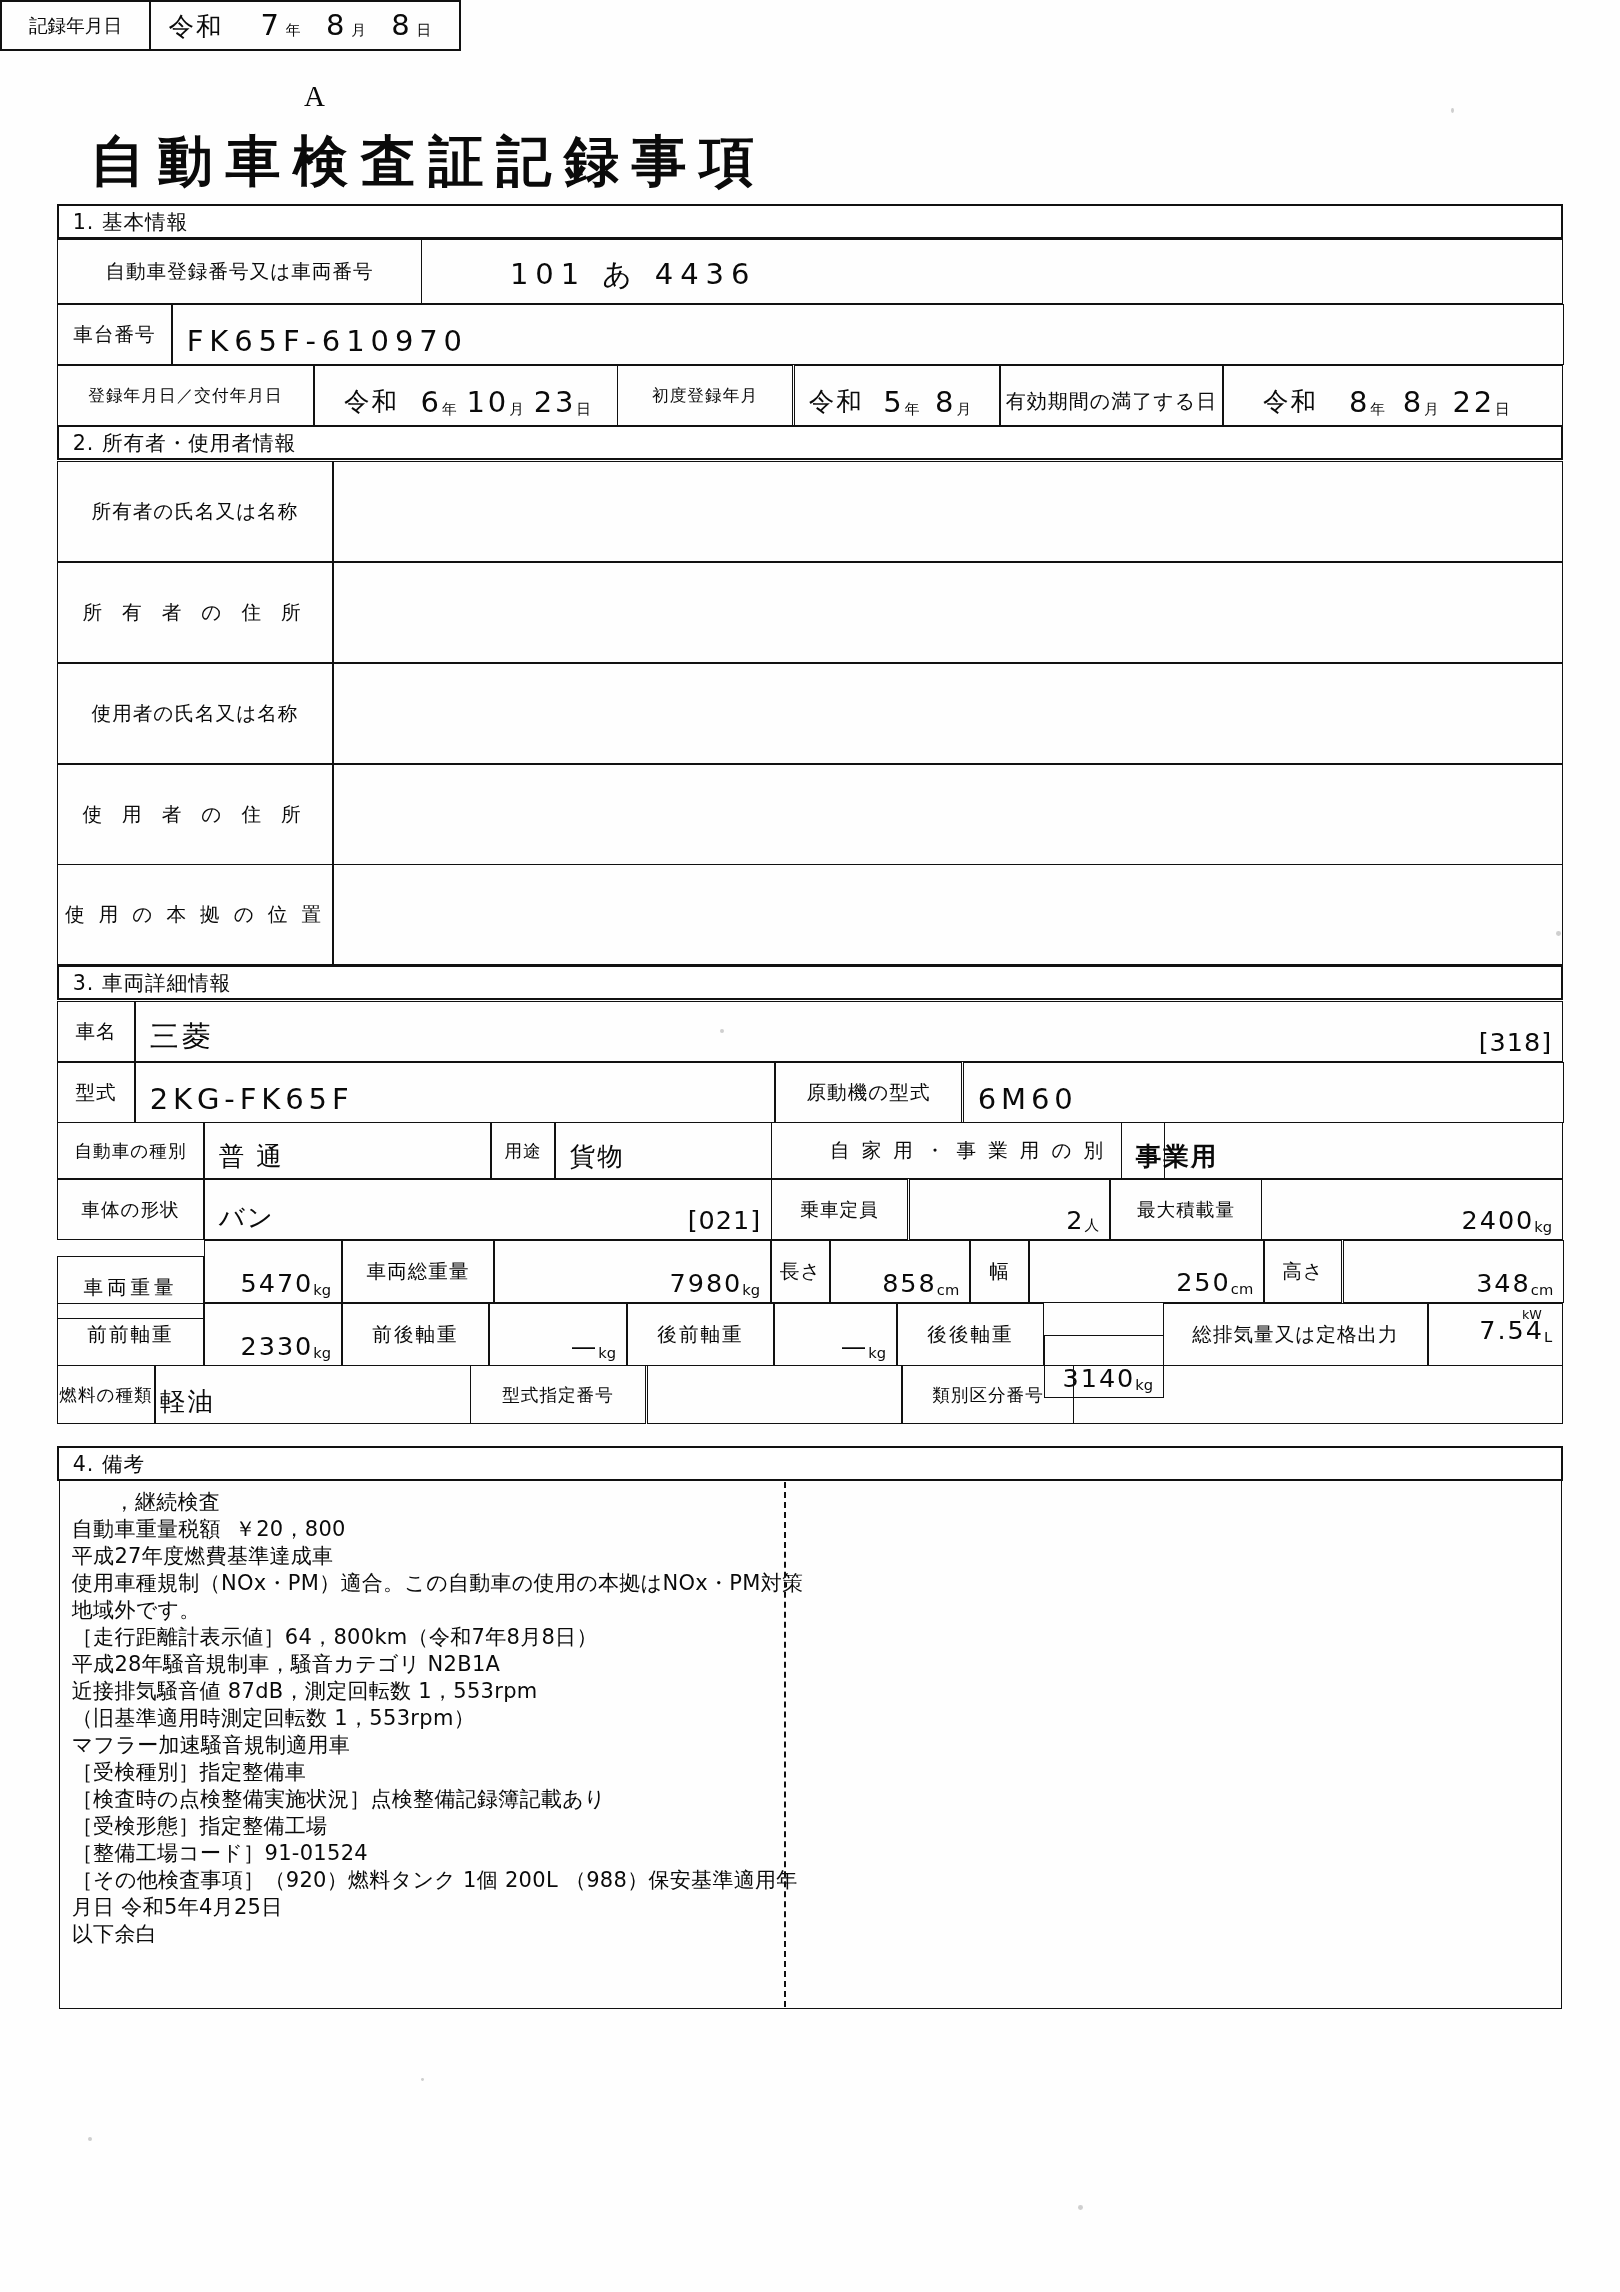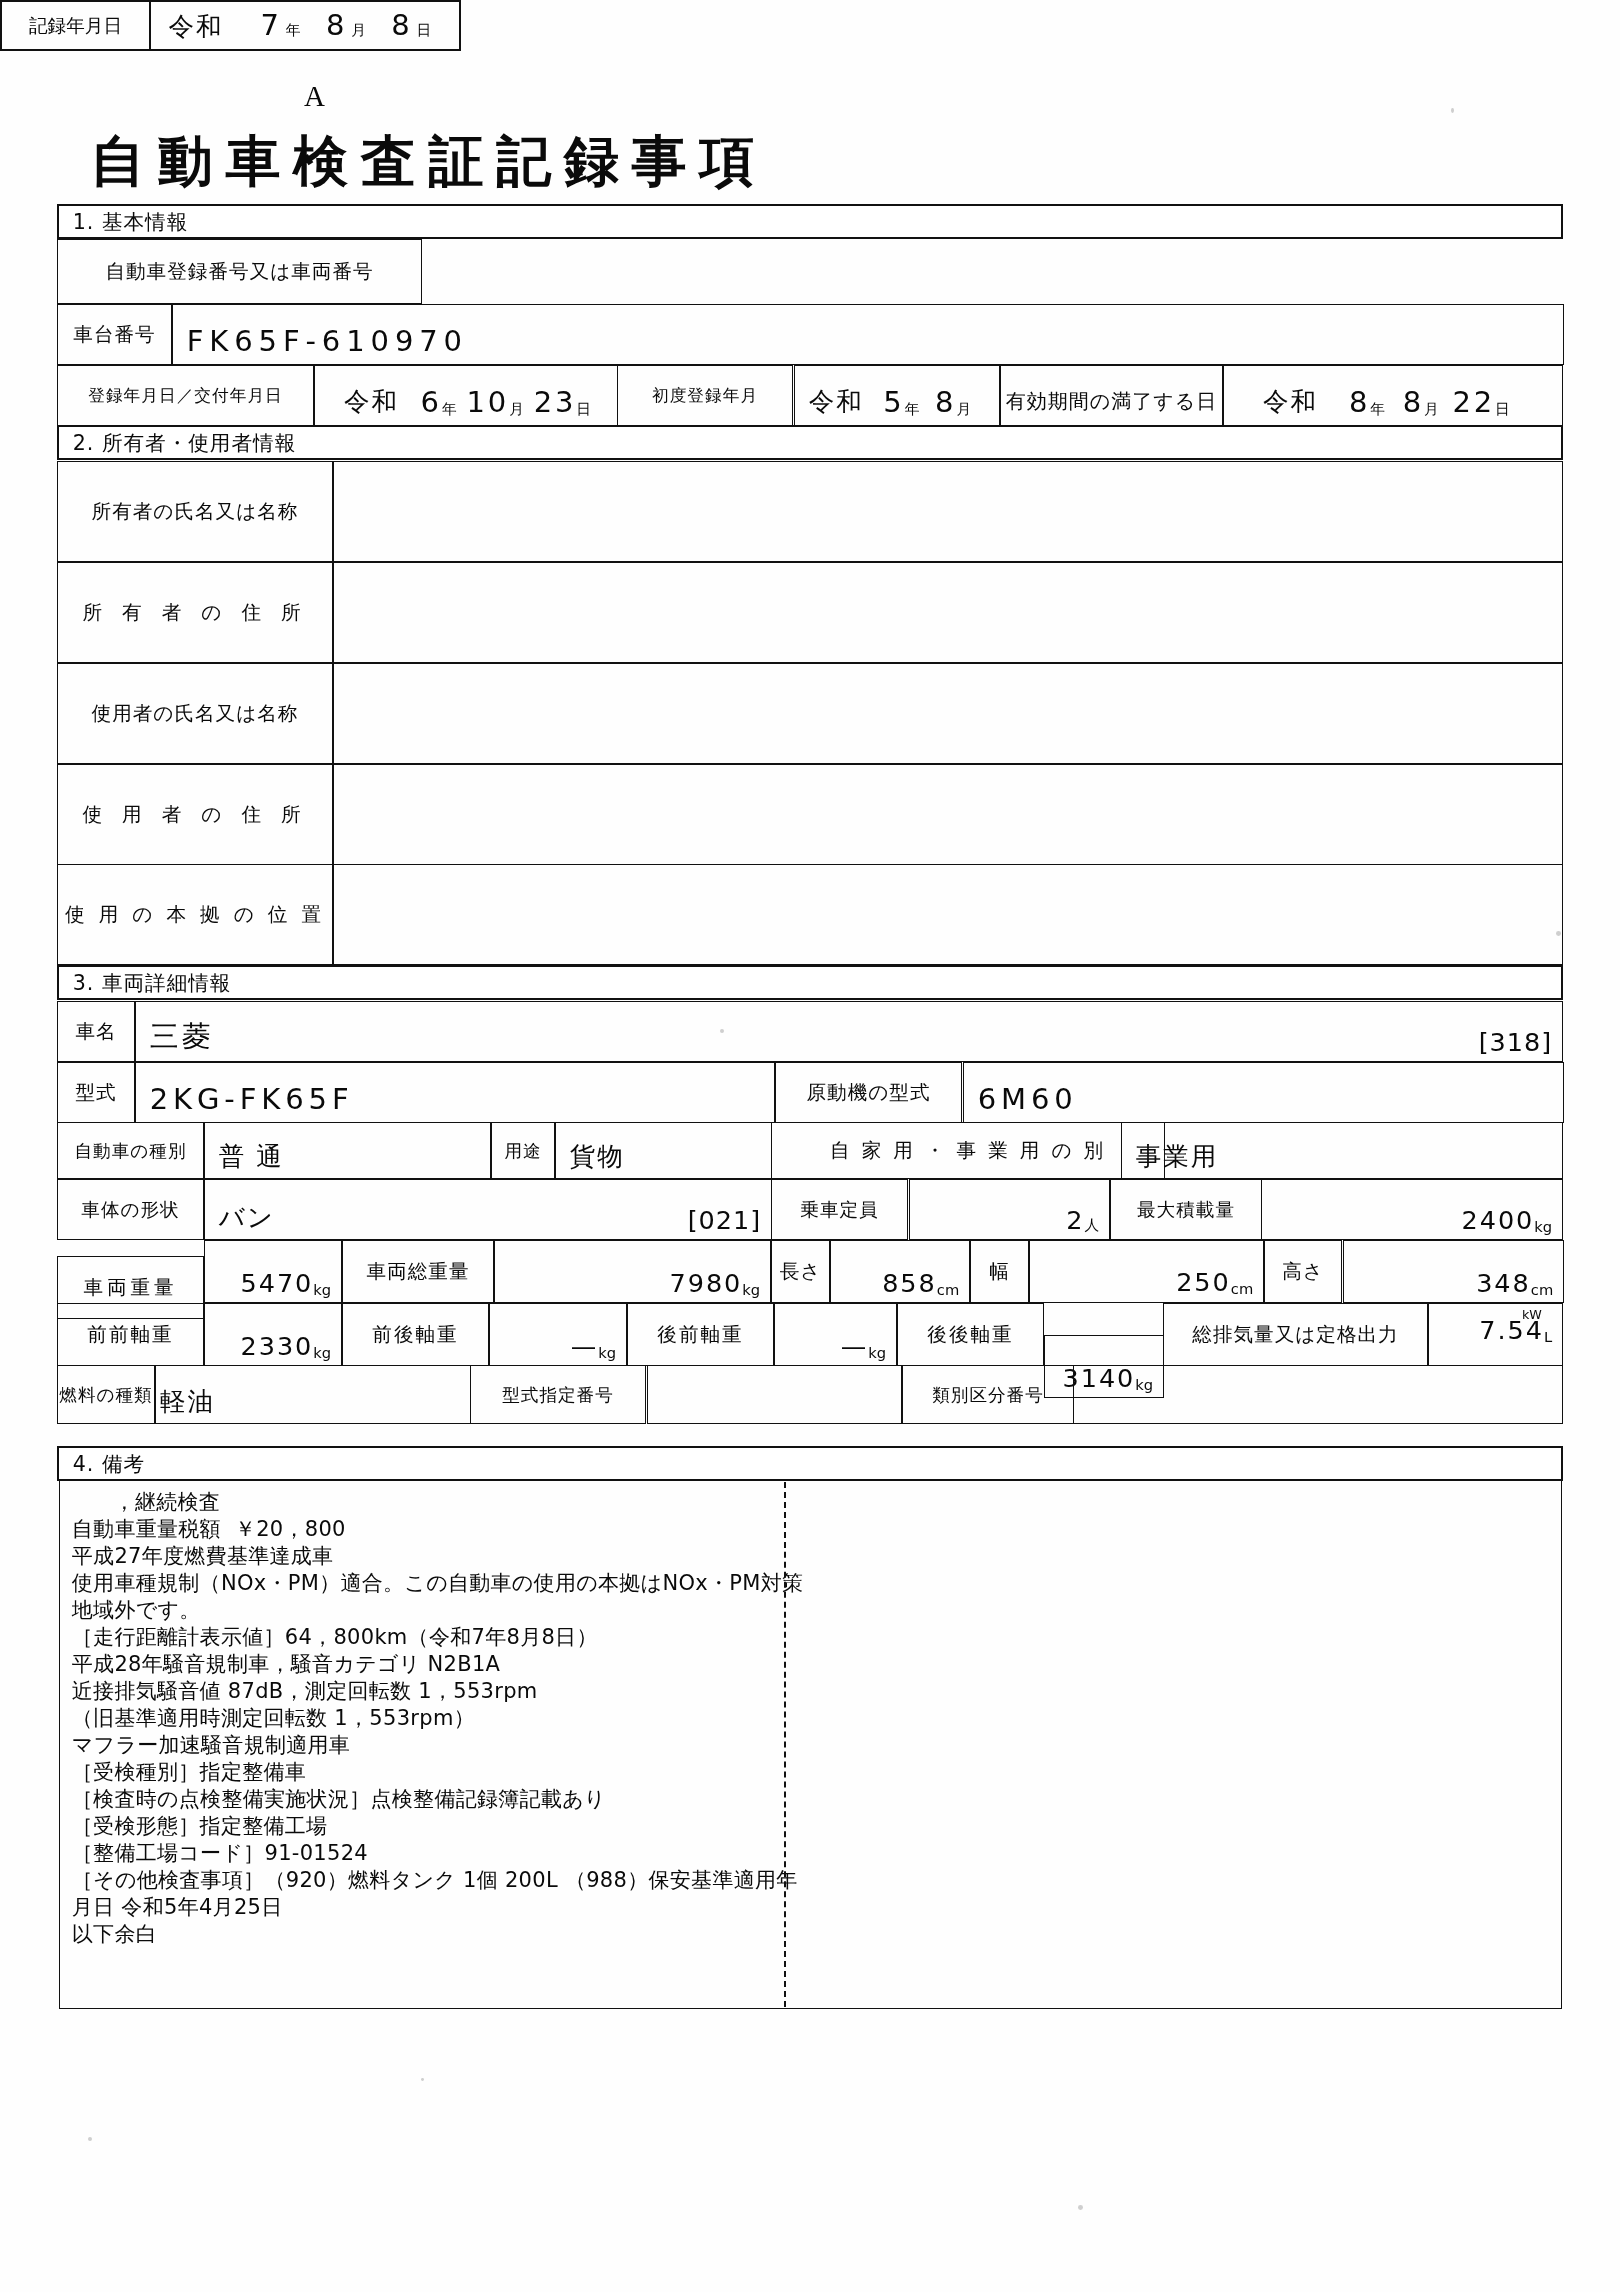--- a/index.html
+++ b/index.html
@@ -170,20 +170,23 @@
     </div>
   </div>
 
   <div class="hdrband" style="left:57px;top:204px;width:1506px;height:35px;">
     <span class="sec-title">1. 基本情報</span>
   </div>
 
   <div class="lcell" style="left:57px;top:239px;width:365px;height:65px;">
     <span>自動車登録番号又は車両番号</span>
   </div>
+  <div class="vcell" style="left:421px;top:239px;width:1142px;height:65px;padding-bottom:7.8px;padding-left:88px;">
+    <span class="val" style="letter-spacing:6.9px;">101  あ  4436</span>
+  </div>
 
   <div class="lcell" style="left:57px;top:304px;width:115px;height:61px;">
     <span>車台番号</span>
   </div>
   <div class="vcell" style="left:172px;top:304px;width:1392px;height:61px;padding-bottom:5.9px;">
     <span class="val" style="letter-spacing:5.9px;">FK65F-610970</span>
   </div>
 
   <div class="lcell" style="left:57px;top:365px;width:257px;height:61px;font-size:16.7px;">
     <span>登録年月日／交付年月日</span>
@@ -294,21 +297,21 @@
   </div>
   <div class="lcell" style="left:491px;top:1122px;width:64px;height:57px;font-size:17.6px;">
     <span>用途</span>
   </div>
   <div class="vcell" style="left:555px;top:1122px;width:217px;height:57px;padding-bottom:3.9px;">
     <span class="val-sm">貨物</span>
   </div>
   <div class="lcell" style="left:771px;top:1122px;width:394px;height:57px;letter-spacing:2.9px;">
     <span>自 家 用 ・ 事 業 用 の 別</span>
   </div>
-  <div class="vcell" style="left:1121px;top:1122px;width:442px;height:57px;padding-bottom:3.9px;">
+  <div class="vcell" style="left:1121px;top:1122px;width:442px;height:57px;padding-bottom:3.9px;font-weight:bold;">
     <span class="val-sm">事業用</span>
   </div>
 
   <div class="lcell" style="left:57px;top:1179px;width:147px;height:61px;font-size:18.6px;">
     <span>車体の形状</span>
   </div>
   <div class="vcell" style="left:204px;top:1179px;width:568px;height:61px;padding-bottom:3.9px;justify-content:space-between;">
     <span class="val-sm">バン</span>
     <span class="val-sm" style="letter-spacing:1px;">[021]</span>
   </div>

